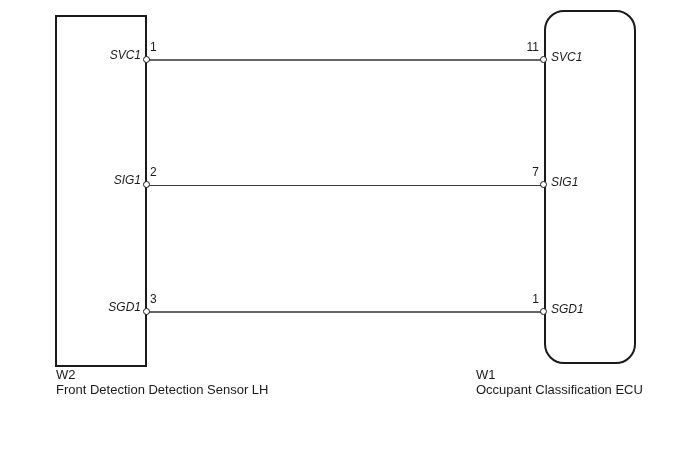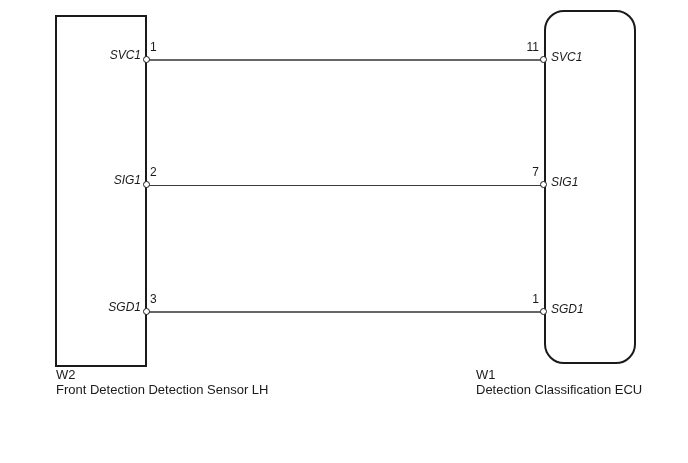--- a/index.html
+++ b/index.html
@@ -164,16 +164,16 @@
     <span class="node rnode"></span>
   </div>
 
   <div id="left-caption" class="caption">
     <span class="code">W2</span>
     <span class="name">Front Detection Detection Sensor LH</span>
   </div>
 
   <div id="right-caption" class="caption">
     <span class="code">W1</span>
-    <span class="name">Detection Classification ECU</span>
+    <span class="name">Occupant Classification ECU</span>
   </div>
 
 </div>
 
 </body></html>

